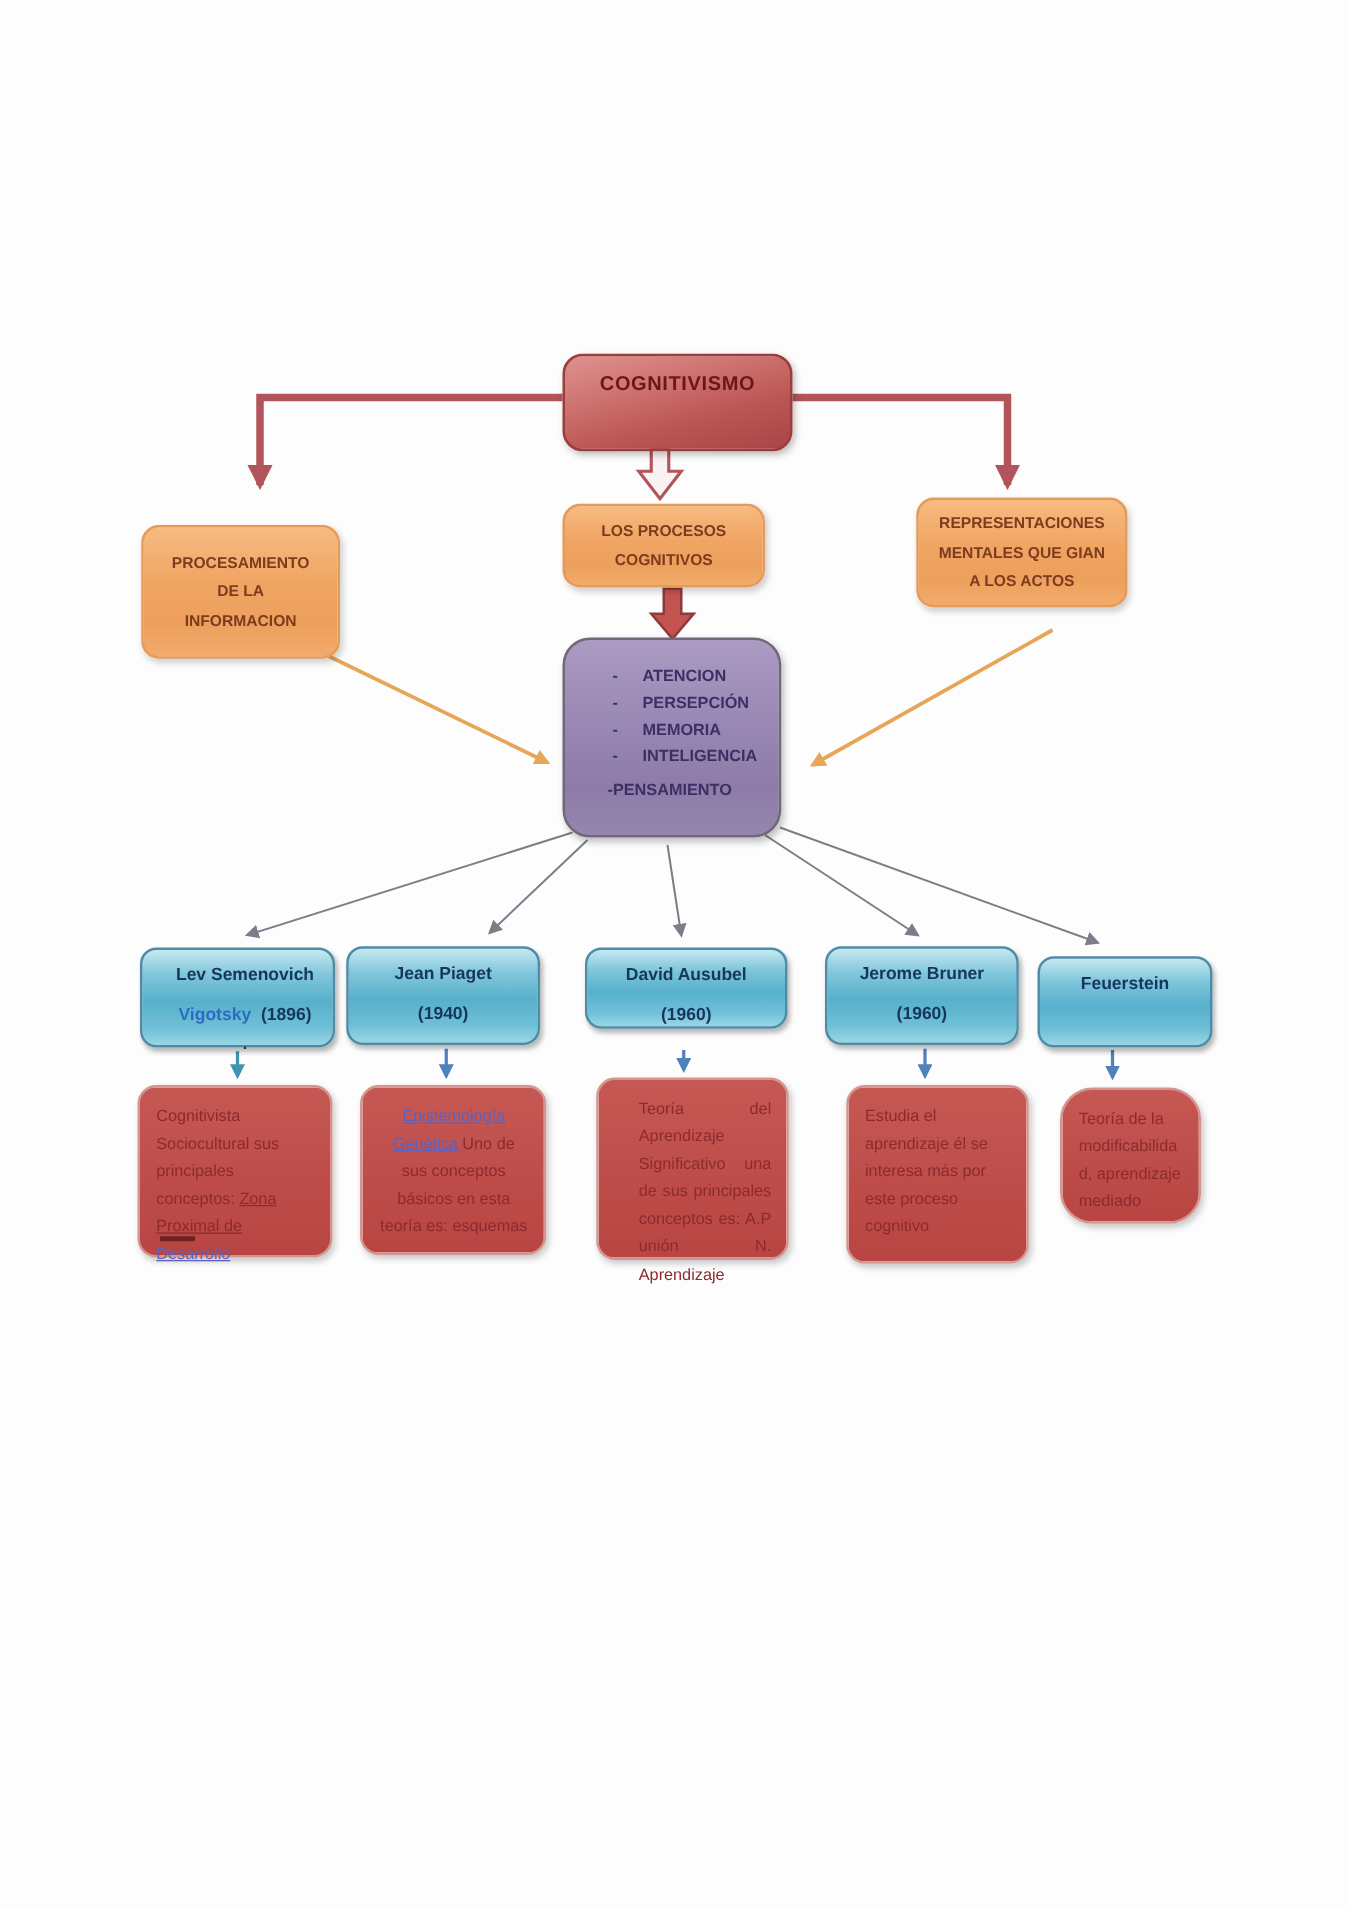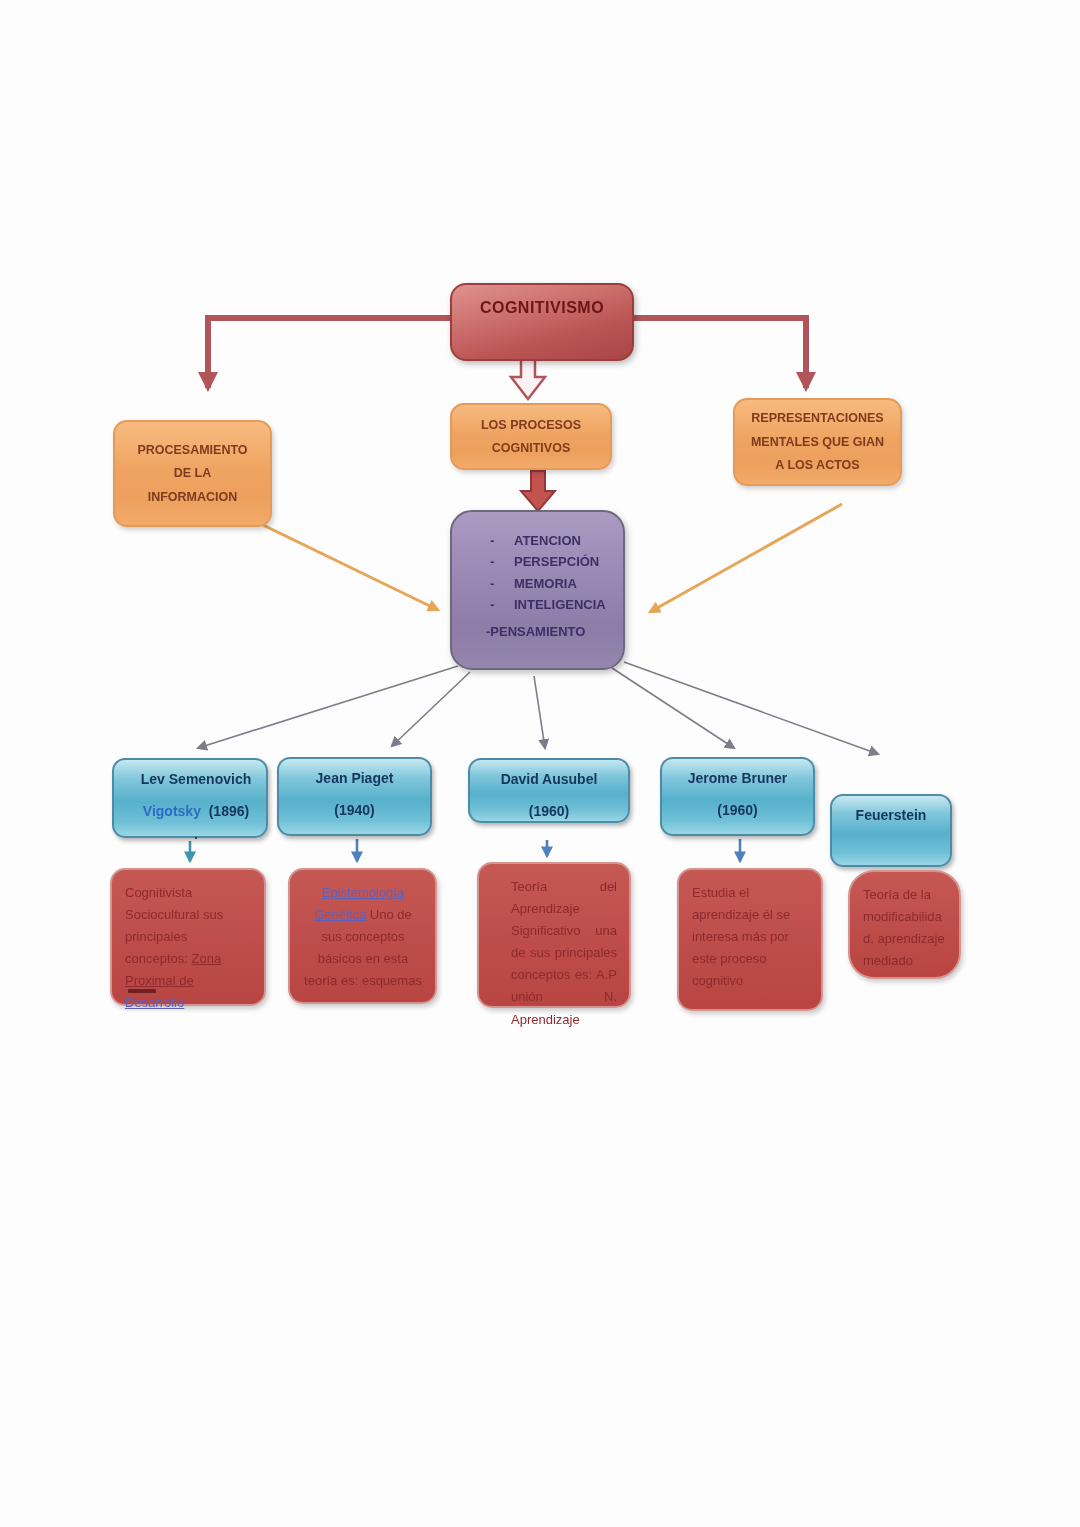--- a/index.html
+++ b/index.html
@@ -52,21 +52,21 @@
     border-radius:13px;
     background:linear-gradient(180deg,#c6e8f1 0%,#7fc6db 26%,#57b0cc 55%,#6fc0d6 82%,#9ad6e5 100%);
     border:2px solid #4d8ca6;box-shadow:2px 3px 4px rgba(0,0,0,.28);
     color:#16365c;font-weight:bold;font-size:14px;text-align:center;
     padding-top:12px;
   }
   .blue-1{left:112px;top:758px;width:156px;height:80px;padding-left:12px;}
   .blue-2{left:277px;top:757px;width:155px;height:79px;}
   .blue-3{left:468px;top:758px;width:162px;height:65px;}
   .blue-4{left:660px;top:757px;width:155px;height:79px;}
-  .blue-5{left:830px;top:765px;width:122px;height:73px;margin-top:29px;}
+  .blue-5{left:830px;top:765px;width:140px;height:73px;}
   .b-line{line-height:1;margin-bottom:18px;}
   .b-link{color:#2e6bc4;cursor:pointer;}
   .b-dot{line-height:1;margin-top:-8px;font-size:13px;}
 
   
   .red-box{
     border-radius:15px;
     background:linear-gradient(180deg,#c65853 0%,#bf4f4c 45%,#b84542 100%);
     border:2px solid #d49590;box-shadow:2px 3px 5px rgba(0,0,0,.2);
     color:#8d2a2d;font-size:13px;font-weight:500;line-height:1.7;

